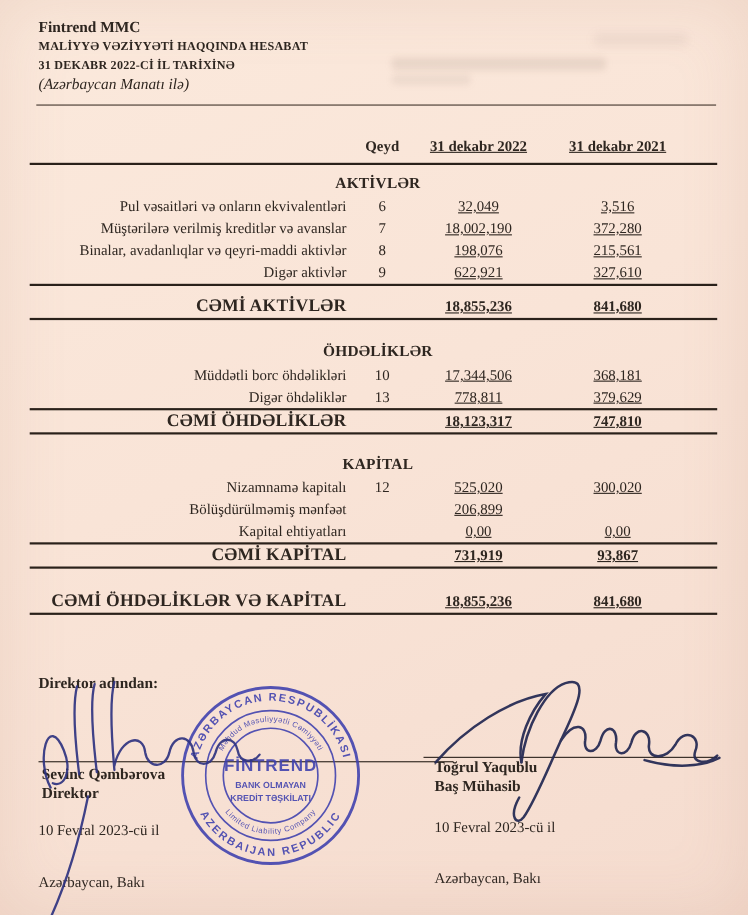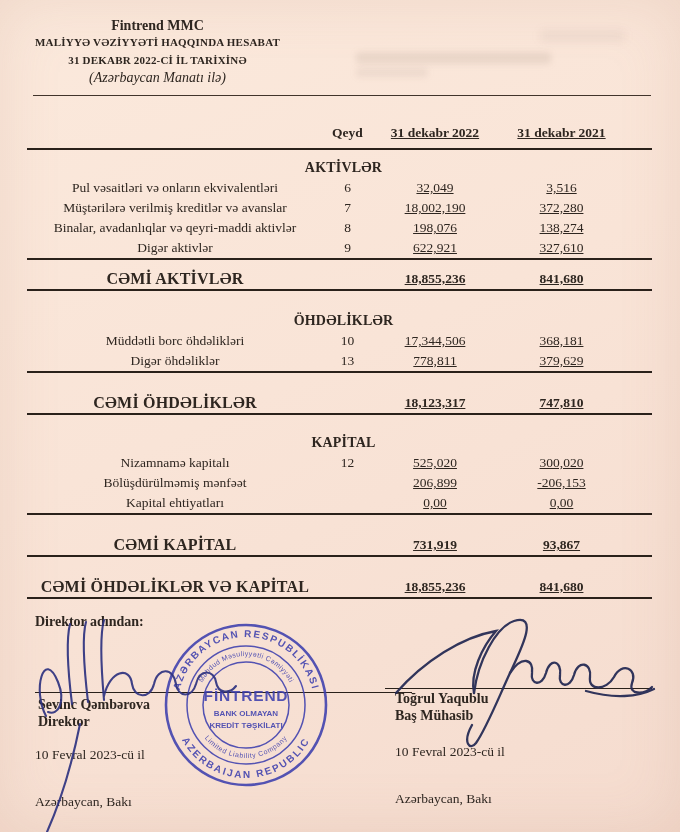--- a/index.html
+++ b/index.html
@@ -7,46 +7,46 @@
     position:relative;
     width:680px; height:832px;
     margin:0 auto;
     background:linear-gradient(155deg, #fbe9dc 0%, #f9e4d7 45%, #f5dccf 100%);
     box-shadow:inset 0 0 60px rgba(190,140,115,.18);
     font-family:"Liberation Serif","DejaVu Serif",serif;
     color:#2e2620;
     overflow:hidden;
   }
   
-  .header { position:absolute; left:35px; top:17px;text-align:center; }
+  .header { position:absolute; left:35px; top:17px; }
   .company { font-size:14px; font-weight:bold; line-height:17px; }
   .title { font-size:11px; font-weight:bold; line-height:17.5px; letter-spacing:.2px; }
   .currency { font-size:14px; font-style:italic; line-height:18px; }
   .rule-top { position:absolute; left:33px; width:618px; top:95px; border-top:1.6px solid #41342b; }
 
   
   .smudge { position:absolute; border-radius:4px; pointer-events:none; }
   .s1 { left:356px; top:52px; width:195px; height:12px; background:rgba(130,108,96,.13); filter:blur(3px); }
   .s2 { left:356px; top:68px; width:72px;  height:9px;  background:rgba(130,108,96,.10); filter:blur(3px); }
   .s3 { left:540px; top:30px; width:85px;  height:12px; background:rgba(130,108,96,.08); filter:blur(4px); }
 
   
   .tbl { position:absolute; left:27px; top:119px; width:625px; font-size:13.5px; }
   .trow { display:grid; grid-template-columns:288px 65px 110px 143px; padding-right:19px; align-items:end; }
-  .c-label { text-align:center; padding-left:8px; }
+  .c-label { text-align:right; padding-left:8px; }
   .c-note  { text-align:center; }
   .c-val   { text-align:center;text-decoration:underline; }
   .thead { font-weight:bold; height:22px; }
   .hr  { border-top:2.1px solid #2a211a; margin-top:7px; }
   .hr-mid { border-top:2.1px solid #2a211a; }
   .sec-title { font-weight:bold; font-size:14px; letter-spacing:.2px; padding-left:8px; height:18px;text-align:center; }
   .rows .trow { line-height:20px; }
   .total { font-weight:bold; line-height:20px; }
   .total .c-label { font-size:16px; letter-spacing:.2px; }
-  .mt10{margin-top:10px;} .mt9{margin-top:9px;} .mt8{margin-top:20px;}
+  .mt10{margin-top:10px;} .mt9{margin-top:9px;} .mt8{margin-top:0;}
   .mt20{margin-top:20px;} .mt22{margin-top:22px;}
 
   
   .sig-heading { position:absolute; left:35px; top:614px; font-size:14px; font-weight:bold; }
   .sigline { position:absolute; border-top:1.6px solid #2a211a; }
   .sigline-left  { left:35px;  width:377px; top:692px; z-index:2; }
   .sigline-right { left:385px; width:267px; top:688px; z-index:2; }
   .sig-block { position:absolute; font-size:14px; font-weight:bold; line-height:16.5px; z-index:4; }
   .sig-block-left  { left:38px;  top:697px; }
   .sig-block-right { left:395px; top:691px; }
@@ -102,21 +102,21 @@
       <div class="trow">
         <div class="c-label">Müştərilərə verilmiş kreditlər və avanslar</div>
         <div class="c-note">7</div>
         <div class="c-val">18,002,190</div>
         <div class="c-val">372,280</div>
       </div>
       <div class="trow">
         <div class="c-label">Binalar, avadanlıqlar və qeyri-maddi aktivlər</div>
         <div class="c-note">8</div>
         <div class="c-val">198,076</div>
-        <div class="c-val">138,274</div>
+        <div class="c-val">215,561</div>
       </div>
       <div class="trow">
         <div class="c-label">Digər aktivlər</div>
         <div class="c-note">9</div>
         <div class="c-val">622,921</div>
         <div class="c-val">327,610</div>
       </div>
     </div>
     <div class="hr-mid"></div>
     <div class="trow total mt9">
@@ -156,21 +156,20 @@
       <div class="trow">
         <div class="c-label">Nizamnamə kapitalı</div>
         <div class="c-note">12</div>
         <div class="c-val">525,020</div>
         <div class="c-val">300,020</div>
       </div>
       <div class="trow">
         <div class="c-label">Bölüşdürülməmiş mənfəət</div>
         <div class="c-note"></div>
         <div class="c-val">206,899</div>
-        <div class="c-val">-206,153</div>
       </div>
       <div class="trow">
         <div class="c-label">Kapital ehtiyatları</div>
         <div class="c-note"></div>
         <div class="c-val">0,00</div>
         <div class="c-val">0,00</div>
       </div>
     </div>
     <div class="hr-mid"></div>
     <div class="trow total mt8">

